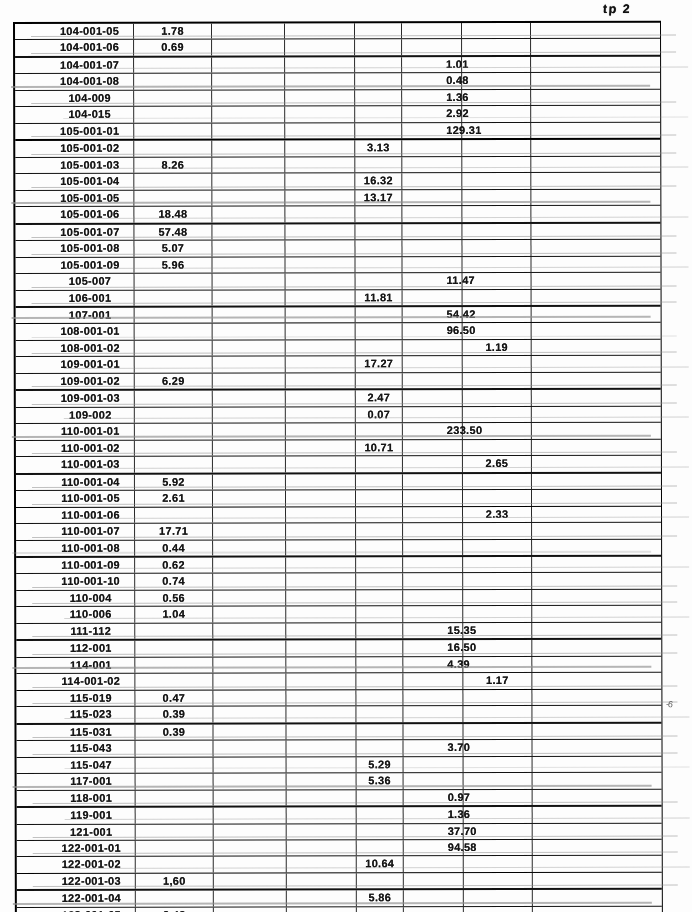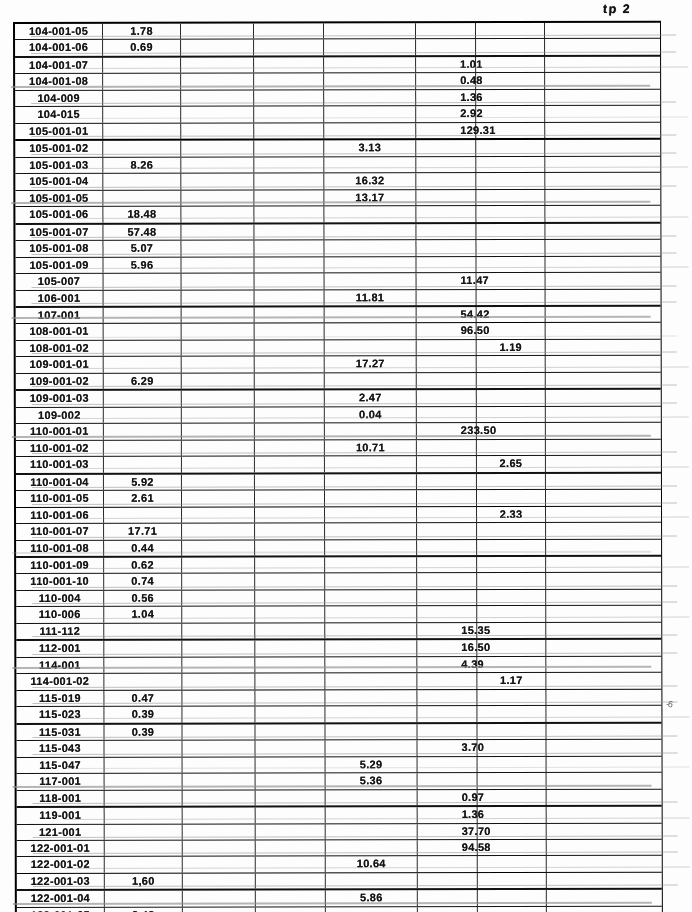--- a/index.html
+++ b/index.html
@@ -43,25 +43,25 @@
   .row:nth-child(7n+4)::after{left:-4px;right:10px;opacity:.65;height:2px;}
   .row:nth-child(13n+6)::after{opacity:.25;}
   .cell{
     box-sizing:border-box;height:100%;
     border-right:1px solid #2a2a2a;
     text-align:center;font-size:11px;font-weight:700;
     line-height:15.2px;letter-spacing:.3px;white-space:nowrap;
     text-shadow:0 0 .6px rgba(25,25,25,.85);
     overflow:visible;
   }
-  .c1{width:88px;}
+  .c1{width:88px;margin-left:31px;}
   .c2{width:78px;}
   .c3{width:73px;}
   .c4{width:70px;}
-  .c5{width:92px;}
+  .c5{width:47px;}
   .c6{width:60px;padding-left:44px;}
   .c7{width:69px;}
   .c8{flex:1;border-right:none;}
 </style>
 </head>
 <body>
 
 <div class="page">
   <div class="corner-label">tp 2</div>
 
@@ -294,21 +294,21 @@
         <div class="cell c5">2.47</div>
         <div class="cell c6"></div>
         <div class="cell c7"></div>
         <div class="cell c8"></div>
       </div>
       <div class="row">
         <div class="cell c1">109-002</div>
         <div class="cell c2"></div>
         <div class="cell c3"></div>
         <div class="cell c4"></div>
-        <div class="cell c5">0.04</div>
+        <div class="cell c5">0.07</div>
         <div class="cell c6"></div>
         <div class="cell c7"></div>
         <div class="cell c8"></div>
       </div>
       <div class="row">
         <div class="cell c1">110-001-01</div>
         <div class="cell c2"></div>
         <div class="cell c3"></div>
         <div class="cell c4"></div>
         <div class="cell c5"></div>

